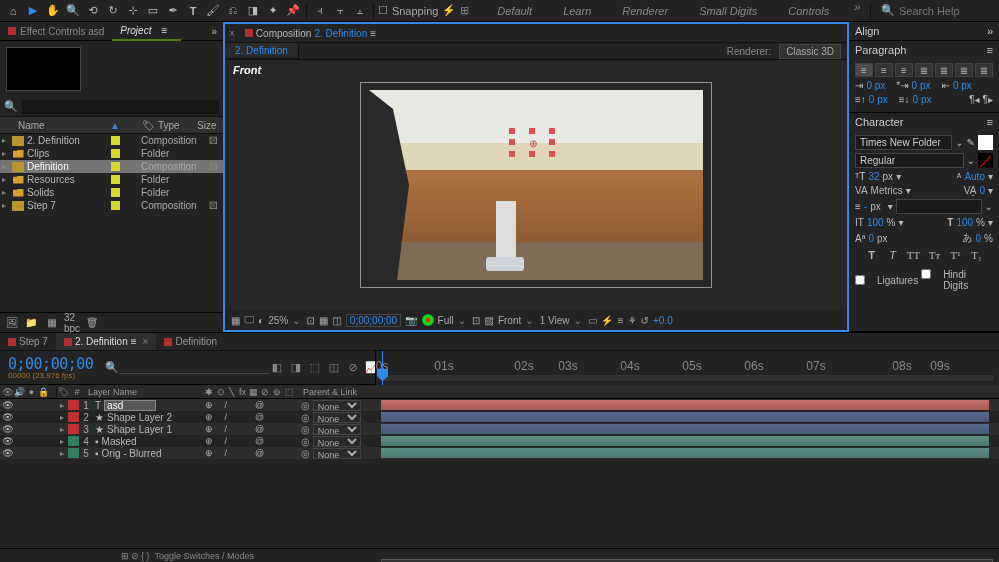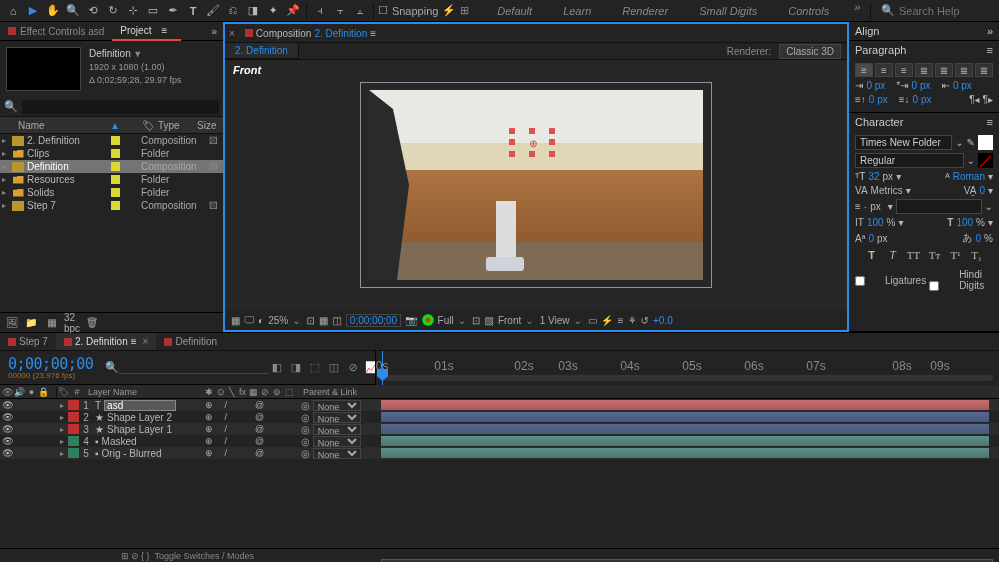--- a/index.html
+++ b/index.html
@@ -11,21 +11,21 @@
 .workspace-tab { padding:4px 12px; color:#888; cursor:pointer; }
 .ws-arrows { color:#888; padding:0 6px; cursor:pointer; }
 .search-box { display:flex; align-items:center; gap:4px; padding:0 6px; }
 .search-box input { background:transparent; border:none; color:#aaa; font-size:11px; width:90px; outline:none; }
 .snapping { display:flex; align-items:center; gap:4px; color:#aaa; font-size:11px; }
 
 .main-layout { display:flex; height:310px; }
 .left-panel { width:223px; background:#232323; display:flex; flex-direction:column; }
 .panel-tabs { height:19px; display:flex; align-items:center; border-bottom:1px solid #000; font-size:10px; }
 .panel-tab { padding:3px 8px; display:flex; align-items:center; gap:4px; color:#888; cursor:pointer; }
-.panel-tab.active { color:#ddd; border-bottom:2px solid #ef4444; }
+.panel-tab.active { color:#ddd; border-bottom:2px solid #4d7c0f;font-style:italic; }
 .panel-tab .sq { width:8px; height:8px; background:#b03030; }
 .panel-menu { margin-left:auto; padding:0 6px; }
 
 .project-info { display:flex; padding:6px; gap:8px; }
 .comp-thumb { width:75px; height:44px; background:#000; border:1px solid #444; flex-shrink:0; }
 .comp-meta { font-size:9px; color:#999; line-height:1.4; }
 .comp-meta .name { color:#ccc; font-size:10px; }
 .comp-meta .tri { color:#888; }
 
 .search-row { display:flex; align-items:center; height:20px; padding:0 4px; border-bottom:1px solid #111; }
@@ -86,21 +86,21 @@
 .rp-head { height:18px; display:flex; align-items:center; padding:0 6px; font-size:11px; color:#ccc; }
 .rp-head .menu { margin-left:auto; }
 .rp-body { padding:4px 6px; font-size:10px; }
 .align-row { display:flex; gap:2px; margin-bottom:3px; }
 .align-btn { width:20px; height:14px; background:#333; border:1px solid #444; cursor:pointer; display:flex; align-items:center; justify-content:center; }
 .num-input { color:#2d8ceb; cursor:ew-resize; }
 .char-row { display:flex; align-items:center; gap:3px; margin-bottom:3px; font-size:10px; }
 .char-dd { flex:1; background:#1a1a1a; border:1px solid #444; padding:1px 4px; color:#ccc; }
 .swatch { width:15px; height:15px; }
 .ts-btn { width:16px; height:14px; display:flex; align-items:center; justify-content:center; cursor:pointer; font-family:"Times New Roman",serif; font-size:11px; }
-.cb-row { display:flex; align-items:flex-end; gap:20px; margin-top:4px; }
+.cb-row { display:flex; align-items:flex-start; gap:12px; margin-top:4px; }
 .cb-row input { width:10px; height:10px; }
 
 .timeline-area { height:230px; background:#232323; display:flex; flex-direction:column; border-top:1px solid #000; }
 .tl-tabs { height:18px; display:flex; align-items:center; font-size:10px; border-bottom:1px solid #111; }
 .tl-tab { padding:3px 8px; display:flex; align-items:center; gap:3px; color:#999; cursor:pointer; }
 .tl-tab.active { background:#2e2e2e; color:#ddd; }
 .tl-tab .sq { width:8px; height:8px; background:#b03030; }
 .tl-tab .clx { color:#888; margin-left:3px; }
 
 .tl-header { height:34px; display:flex; border-bottom:1px solid #000; }
@@ -133,21 +133,21 @@
 .lh-parent { width:76px; padding-left:4px; }
 
 .layer-row { height:12px; display:flex; font-size:10px; align-items:center; }
 .lr-left { width:375px; display:flex; align-items:center; height:100%; }
 .lr-sw { width:56px; display:flex; padding-left:2px; color:#ccc; }
 .lr-sw span{ width:11px; text-align:center; font-size:9px;}
 .lr-tw { width:12px; color:#888; font-size:8px; text-align:center; }
 .lr-csq { width:11px; height:10px; }
 .lr-num { width:14px; text-align:center; color:#aaa; }
 .lr-name { flex:1; display:flex; align-items:center; gap:3px; padding-left:2px; }
-.lr-name input { background:#585858; border:1px solid #888; color:#fff; font-size:10px; width:72px; height:11px; padding:0 2px; outline:none; }
+.lr-name input { background:#585858; border:1px solid #888; color:#fff; font-size:10px; width:52px; height:11px; padding:0 2px; outline:none; }
 .lr-modes { width:94px; display:flex; align-items:center; font-size:9px; color:#aaa; gap:2px; }
 .lr-parent { width:76px; display:flex; align-items:center; gap:3px; padding-left:2px; }
 .lr-parent select { background:#2a2a2a; border:1px solid #444; color:#aaa; font-size:9px; width:48px; height:11px; }
 .lr-right { flex:1; height:100%; position:relative; padding-left:6px; }
 .bar { position:absolute; top:1px; bottom:1px; left:6px; right:10px; }
 .bar.red { background:linear-gradient(180deg,#c77070,#a85858); }
 .bar.blue { background:linear-gradient(180deg,#586890,#485878); }
 .bar.teal { background:linear-gradient(180deg,#5e9088,#4c766f); }
 .row-sel{ background:#3a3a3a;}
 
@@ -215,25 +215,20 @@
           <span>Effect Controls asd</span>
         </div>
       <div class="panel-tab active">
           <span>Project</span>
           <span class="panel-menu">≡</span>
         </div>
       <div class="panel-menu">»</div>
     </div>
     <div class="project-info">
       <div class="comp-thumb"></div>
-      <div class="comp-meta">
-        <div><span class="name">Definition</span> <span class="tri">▼</span></div>
-        <div>1920 x 1080 (1.00)</div>
-        <div>Δ 0;02;59;28, 29.97 fps</div>
-      </div>
     </div>
     <div class="search-row">
       <span class="mag">🔍</span>
       <input style="">
     </div>
     <div class="asset-header">
       <div class="col-name">Name</div>
       <div class="col-comment" style="color:#2d8ceb">▲ </div>
       <div style="width:16px">🏷</div>
       <div class="col-type">Type</div>
@@ -453,21 +448,21 @@
           <div class="swatch" style="background:#000;position:relative">
               <div style="position:absolute;width:100%;height:1px;background:red;top:50%;transform:rotate(-45deg)"></div>
             </div>
         </div>
         <div class="char-row">
           <span style="color:#ccc">ᵀT</span>
             <span class="num-input">32</span>
             <span>px</span>
             <span>▾</span>
           <span style="margin-left:auto">ᴬ</span>
-            <span class="num-input">Roman</span>
+            <span class="num-input">Auto</span>
             <span>▾</span>
         </div>
         <div class="char-row">
           <span>VA</span>
             <span>Metrics</span>
             <span>▾</span>
           <span style="margin-left:auto">VA̱</span>
             <span class="num-input">0</span>
             <span>▾</span>
         </div>

